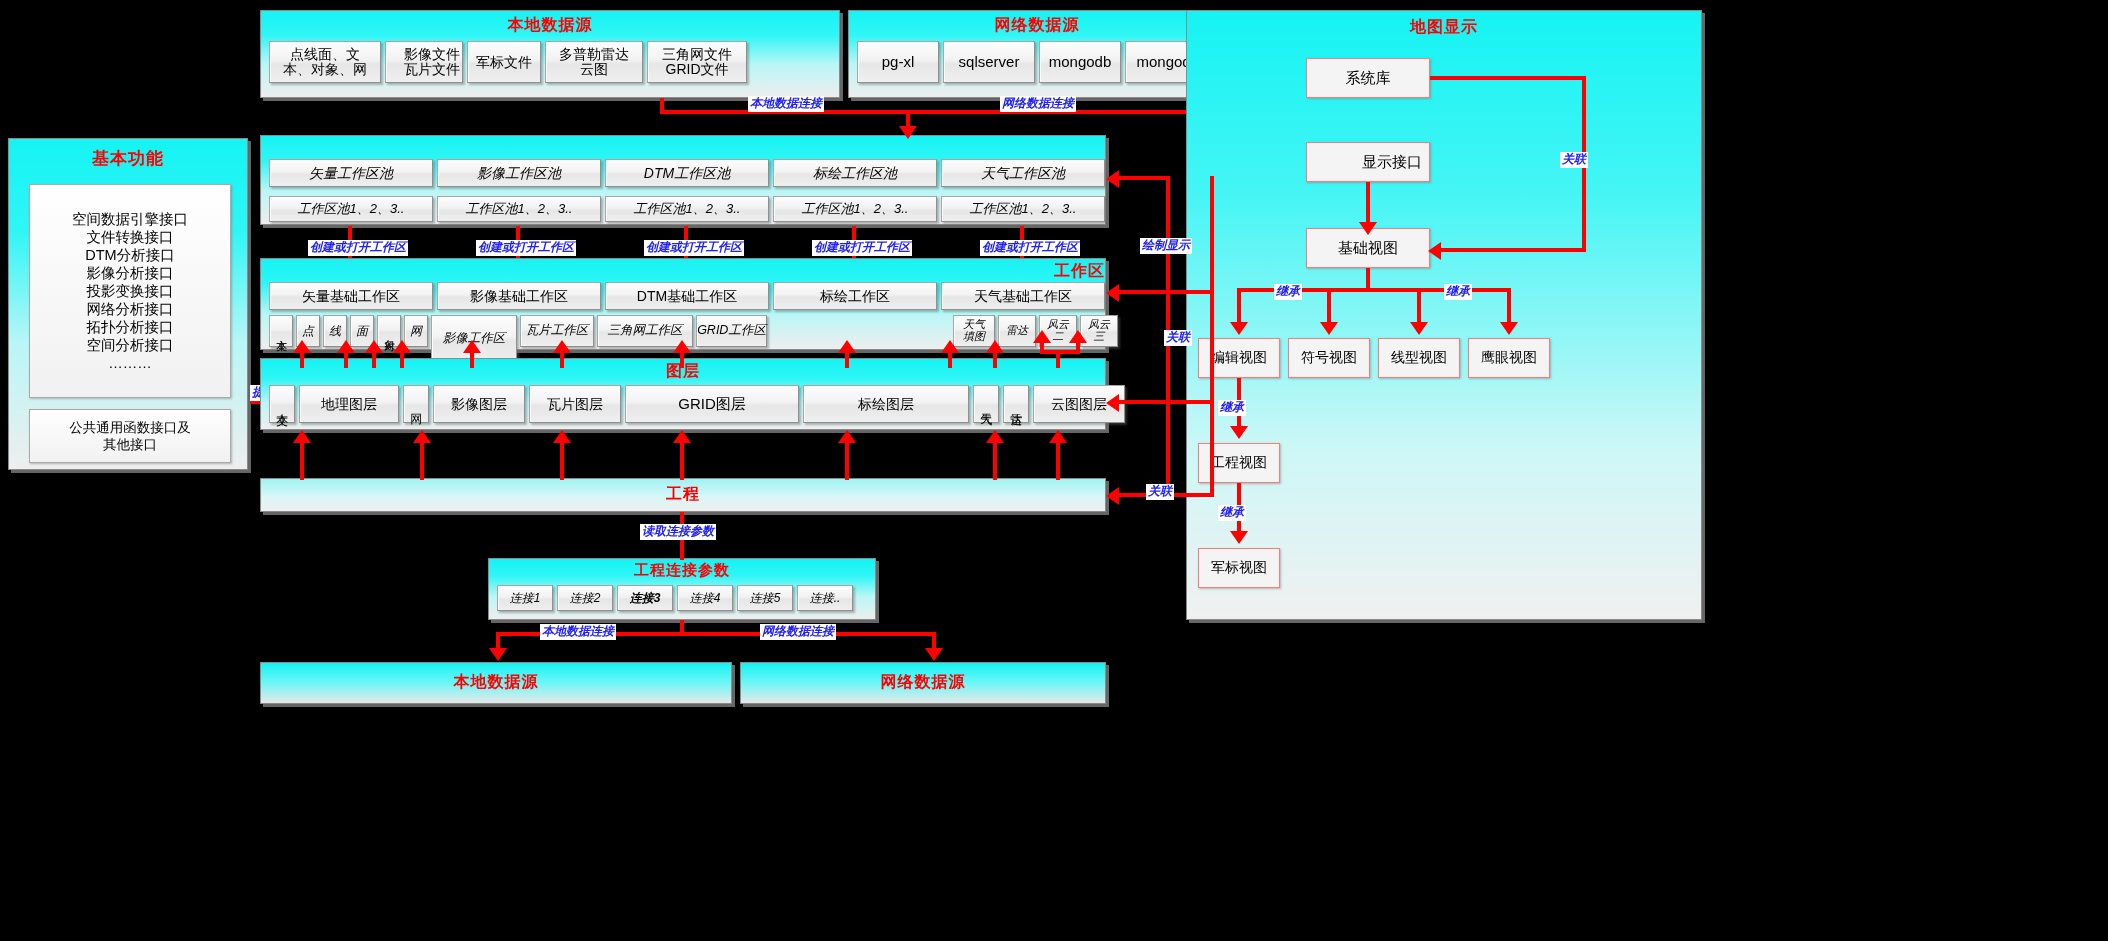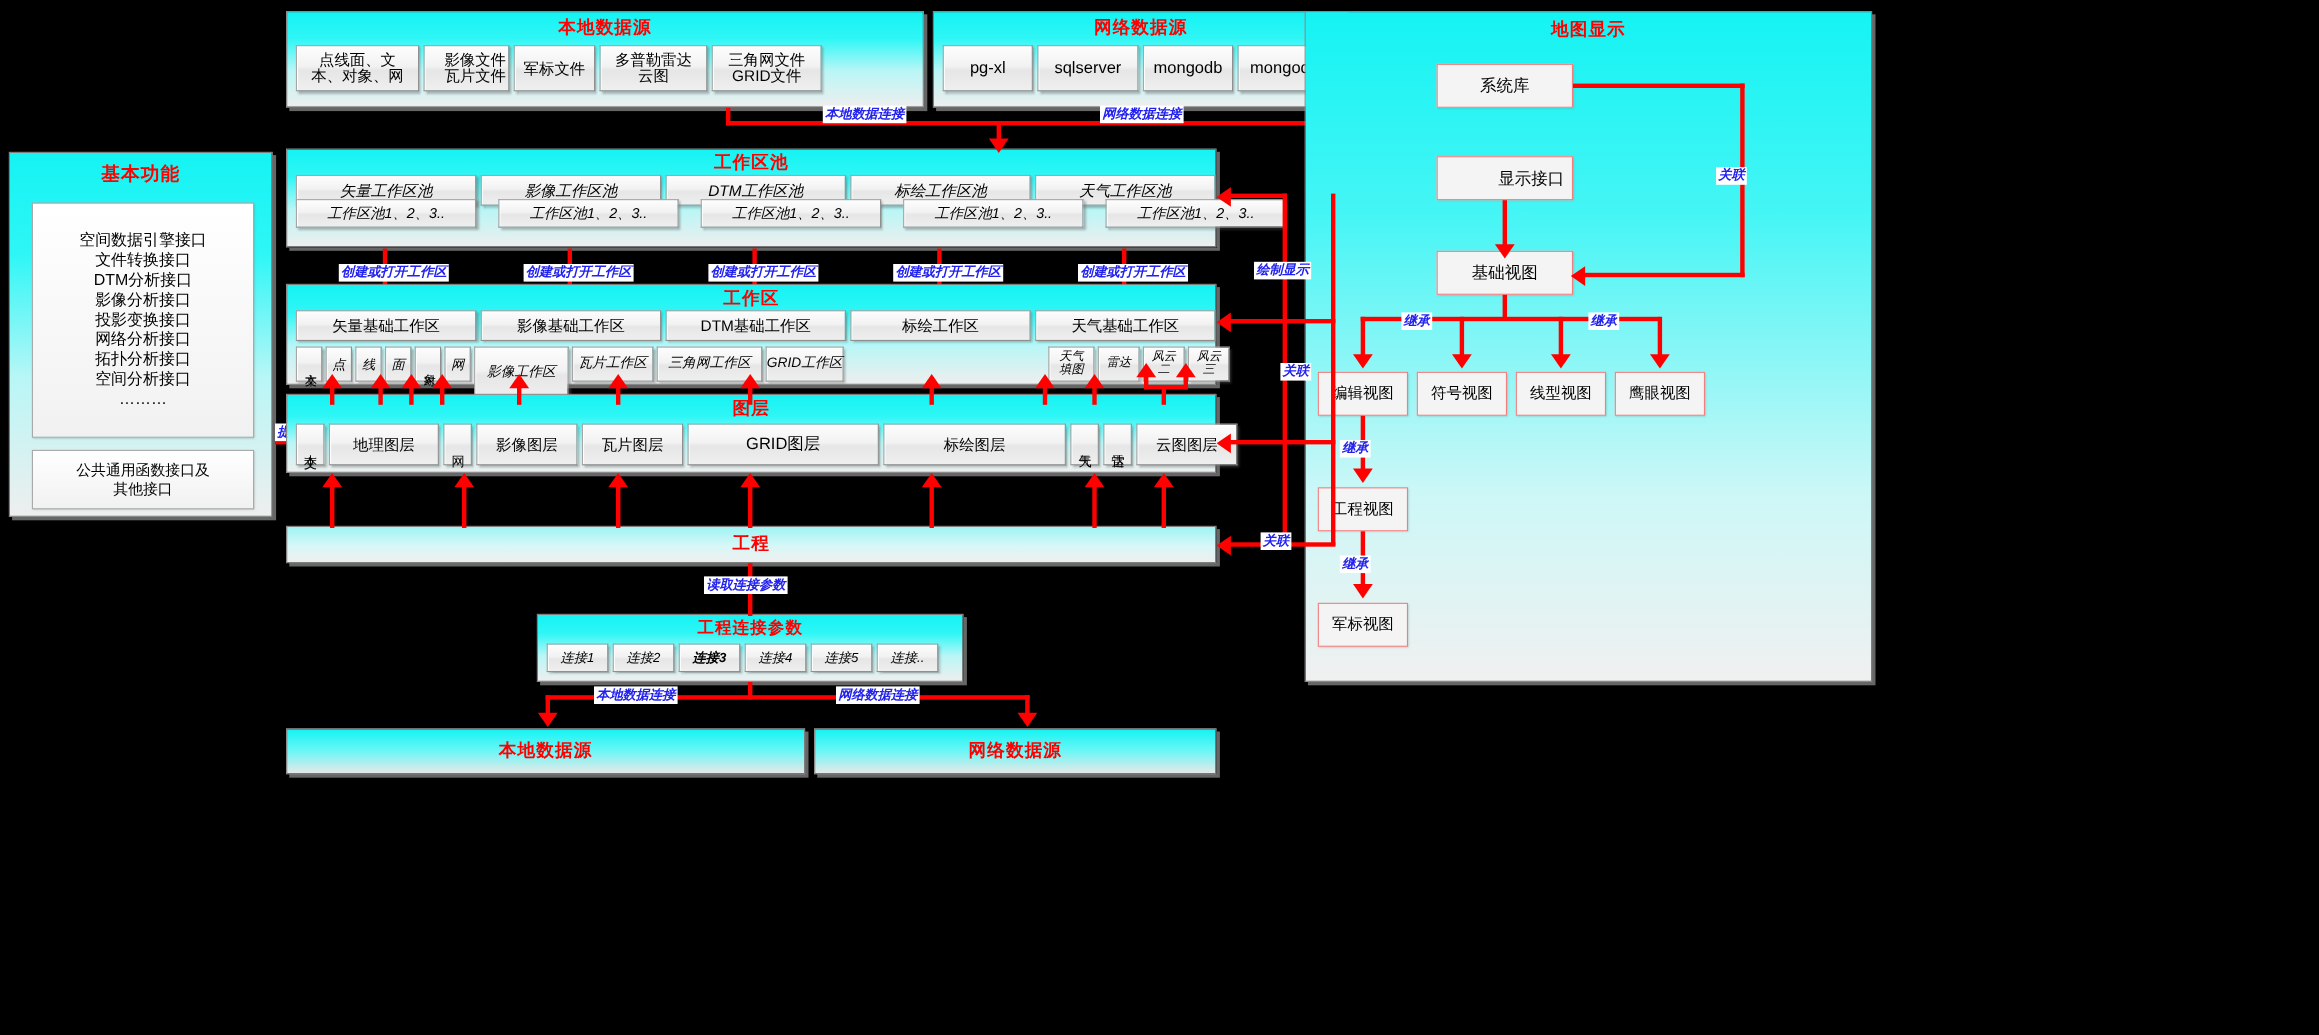--- a/index.html
+++ b/index.html
@@ -102,29 +102,28 @@
     <div><span>公共通用函数接口及</span><br>
          <span>其他接口</span></div>
   </div>
 </div>
 
 <div class="ln" style="left:250px;top:400px;width:20px;height:4px;"></div>
 <div class="ar ar-r" style="left:268px;top:394px;"></div>
 <div class="elab" style="left:250px;top:385px;">提供功能</div>
 
 <div class="panel" style="left:260px;top:135px;width:846px;height:90px;">
-  <div class="panel-title" style="font-size:16px;margin-top:2px;">工作区池</div>
   <div style="position:absolute;left:8px;top:23px;display:flex;gap:4px;font-style:italic;">
     <div class="btn" style="width:164px;height:28px;font-size:14px;">矢量工作区池</div>
     <div class="btn" style="width:164px;height:28px;font-size:14px;">影像工作区池</div>
     <div class="btn" style="width:164px;height:28px;font-size:14px;">DTM工作区池</div>
     <div class="btn" style="width:164px;height:28px;font-size:14px;">标绘工作区池</div>
     <div class="btn" style="width:164px;height:28px;font-size:14px;">天气工作区池</div>
   </div>
-  <div style="position:absolute;left:8px;top:45px;display:flex;gap:20px;">
+  <div style="position:absolute;left:8px;top:60px;display:flex;gap:4px;">
     <div class="btn it" style="width:164px;height:26px;font-size:13px;">工作区池1、2、3..</div>
     <div class="btn it" style="width:164px;height:26px;font-size:13px;">工作区池1、2、3..</div>
     <div class="btn it" style="width:164px;height:26px;font-size:13px;">工作区池1、2、3..</div>
     <div class="btn it" style="width:164px;height:26px;font-size:13px;">工作区池1、2、3..</div>
     <div class="btn it" style="width:164px;height:26px;font-size:13px;">工作区池1、2、3..</div>
   </div>
 </div>
 
 <div class="ln" style="left:660px;top:98px;width:4px;height:16px;"></div>
 <div class="ln" style="left:660px;top:110px;width:250px;height:4px;"></div>
@@ -149,21 +148,21 @@
 
 <div class="ln" style="left:852px;top:226px;width:4px;height:42px;"></div>
 <div class="ar ar-d" style="left:845px;top:262px;"></div>
 <div class="elab" style="left:812px;top:240px;">创建或打开工作区</div>
 
 <div class="ln" style="left:1020px;top:226px;width:4px;height:42px;"></div>
 <div class="ar ar-d" style="left:1013px;top:262px;"></div>
 <div class="elab" style="left:980px;top:240px;">创建或打开工作区</div>
 
 <div class="panel" style="left:260px;top:258px;width:846px;height:92px;">
-  <div class="panel-title" style="font-size:16px;margin-top:2px;">工作区</div>
+  <div class="panel-title" style="font-size:16px;margin-top:2px;text-align:right;">工作区</div>
   <div style="position:absolute;left:8px;top:23px;display:flex;gap:4px;">
     <div class="btn" style="width:164px;height:28px;font-size:14px;">矢量基础工作区</div>
     <div class="btn" style="width:164px;height:28px;font-size:14px;">影像基础工作区</div>
     <div class="btn" style="width:164px;height:28px;font-size:14px;">DTM基础工作区</div>
     <div class="btn" style="width:164px;height:28px;font-size:14px;">标绘工作区</div>
     <div class="btn" style="width:164px;height:28px;font-size:14px;">天气基础工作区</div>
   </div>
 
   <div style="position:absolute;left:8px;top:56px;display:flex;gap:3px;">
     <div class="btn vert" style="width:24px;height:32px;font-size:11px;">文本</div>

